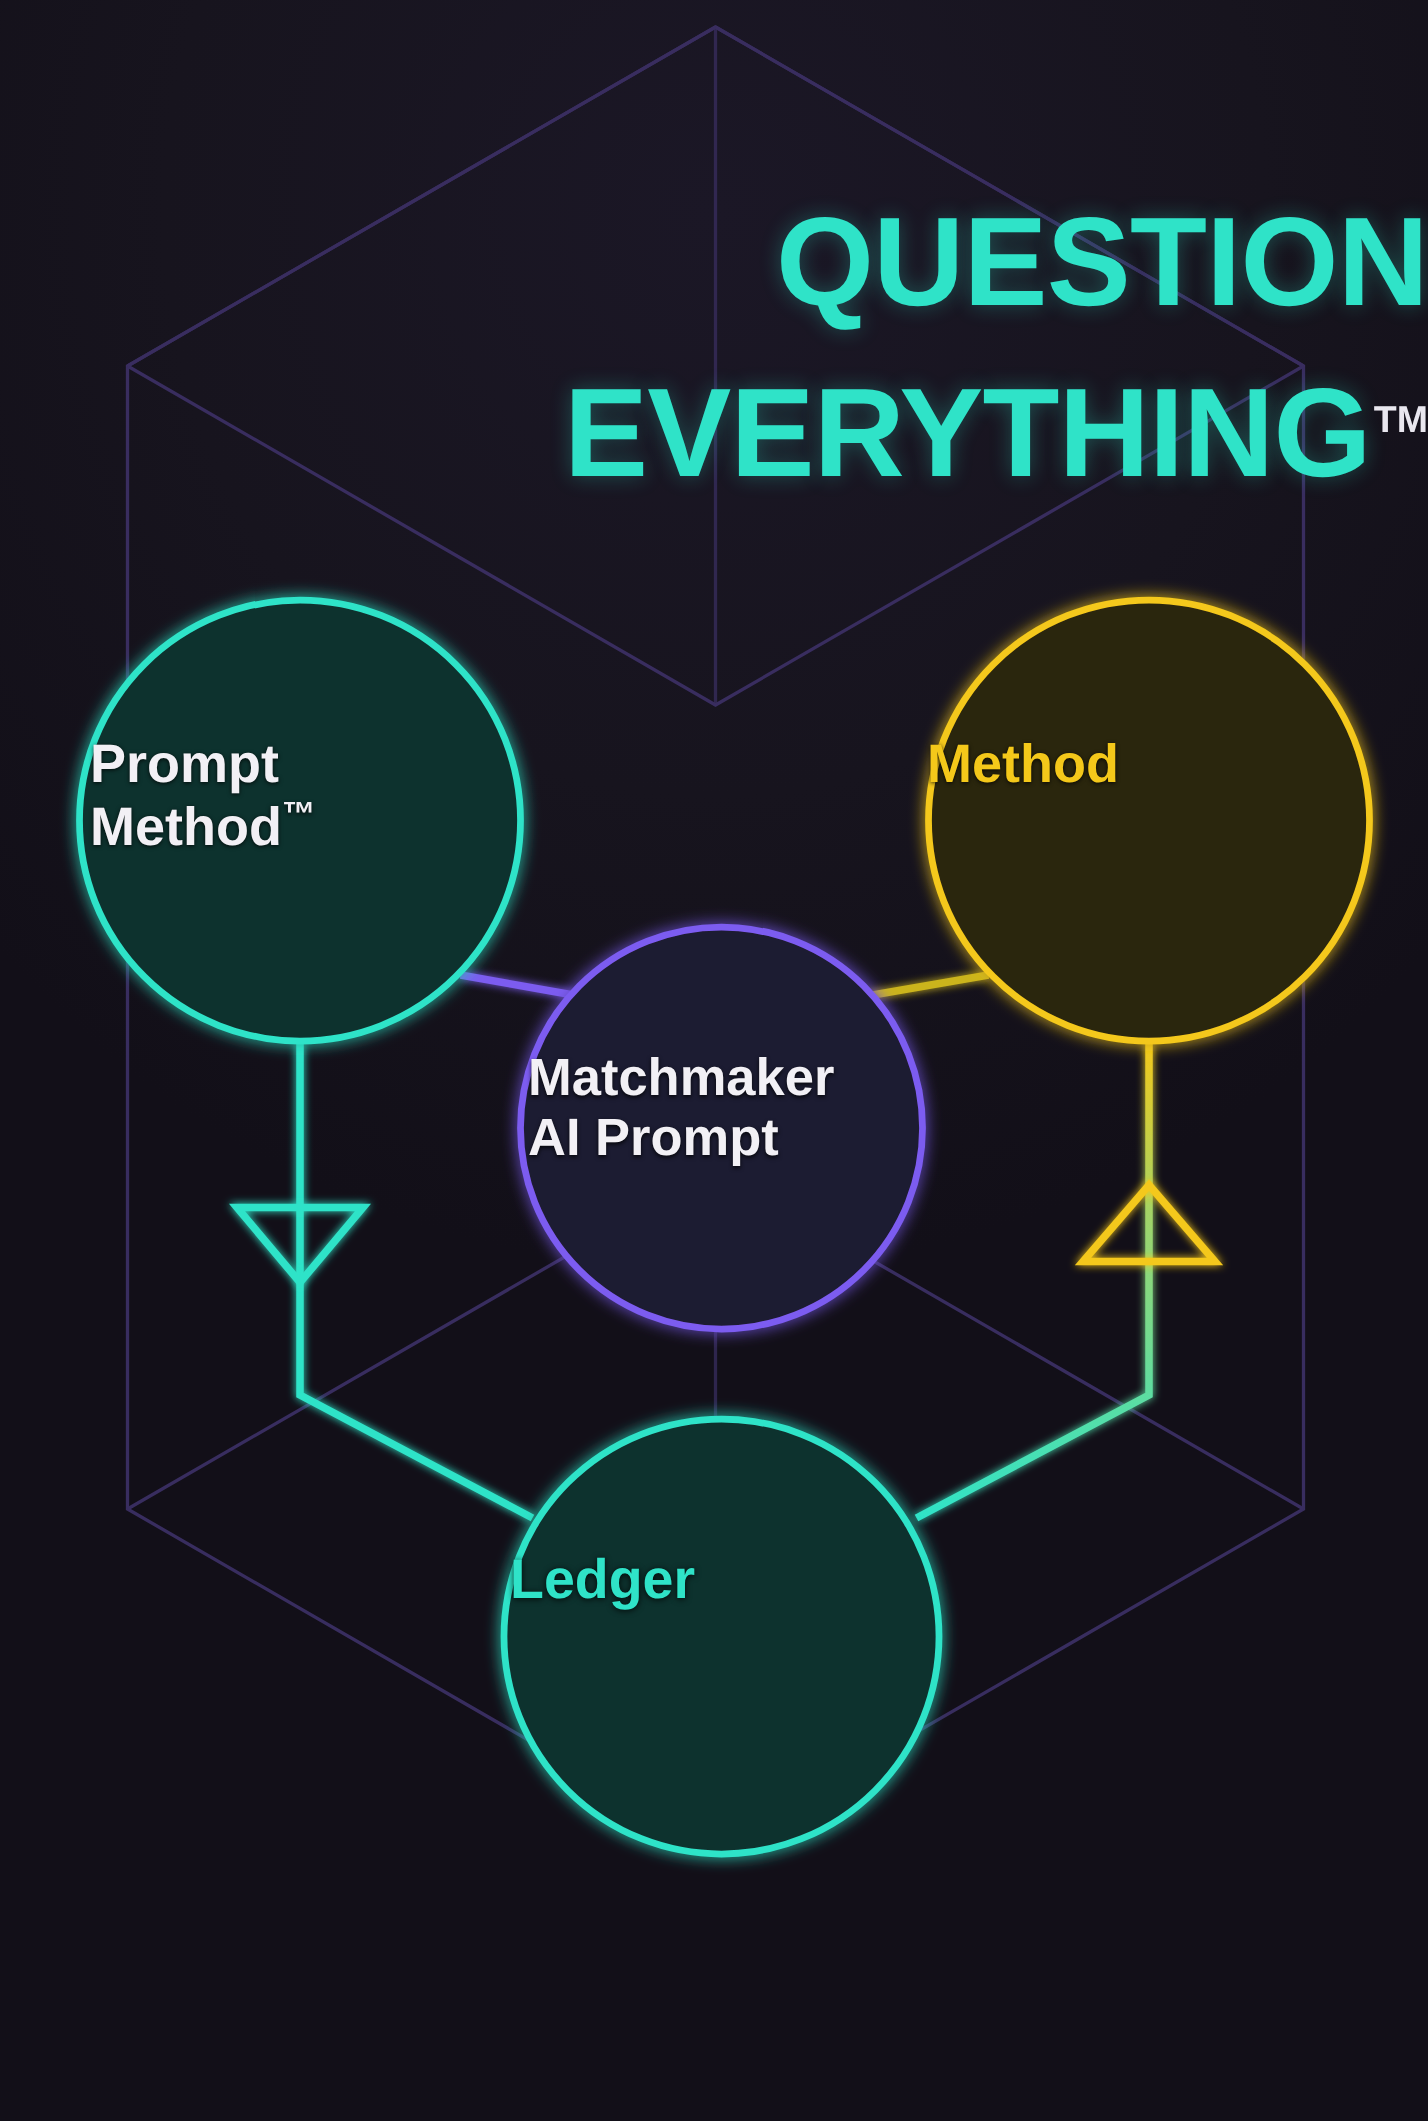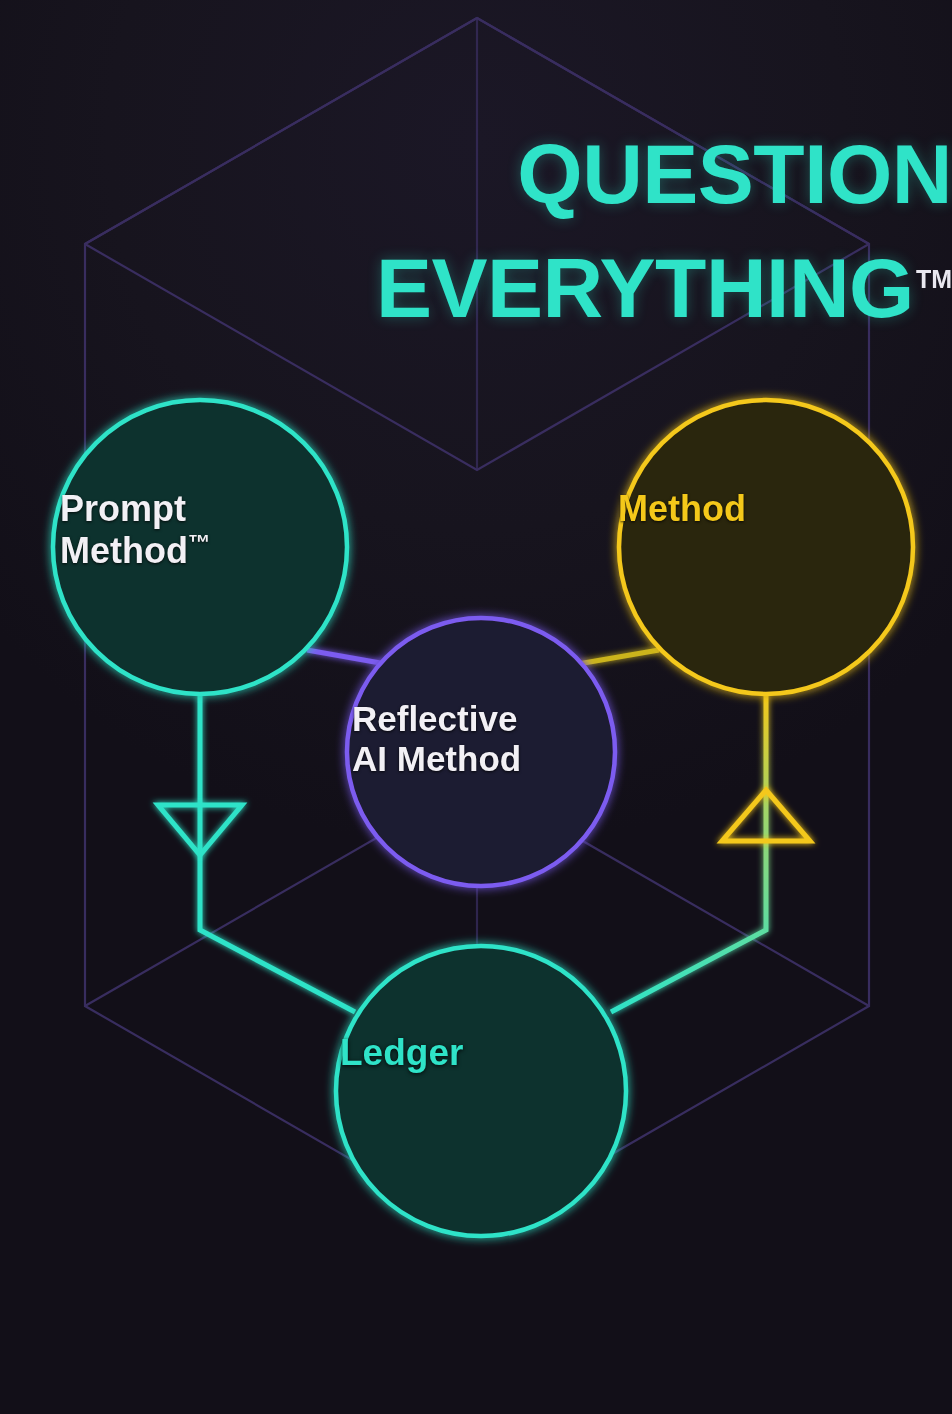--- a/index.html
+++ b/index.html
@@ -187,21 +187,21 @@
   <div class="node-label" id="lbl-prompt">
     <div>Prompt</div>
     <div><span>Method</span><span class="nl-tm">™</span></div>
   </div>
 
   <div class="node-label" id="lbl-method">
     <div>Method</div>
   </div>
 
   <div class="node-label" id="lbl-reflective">
-    <div>Reflective</div>
-    <div>AI Method</div>
+    <div>Matchmaker</div>
+    <div>AI Prompt</div>
   </div>
 
   <div class="node-label" id="lbl-insight">
     <div>Ledger</div>
   </div>
 
 </div>
 
 </body></html>

